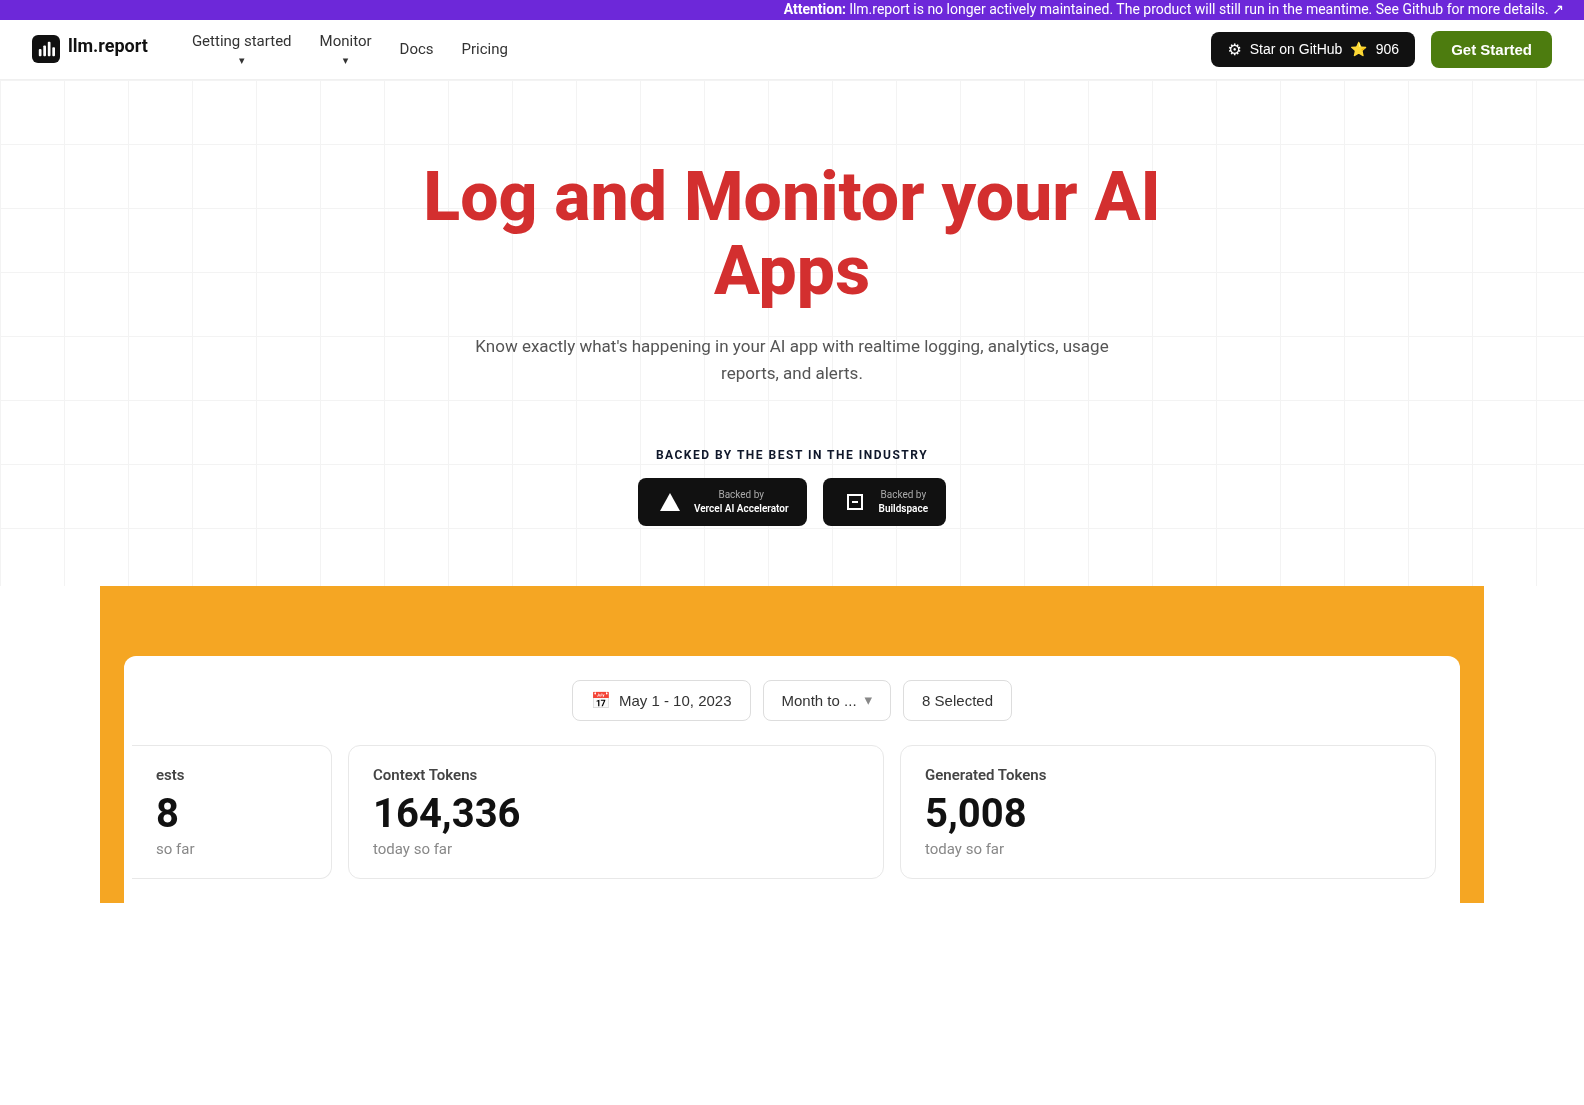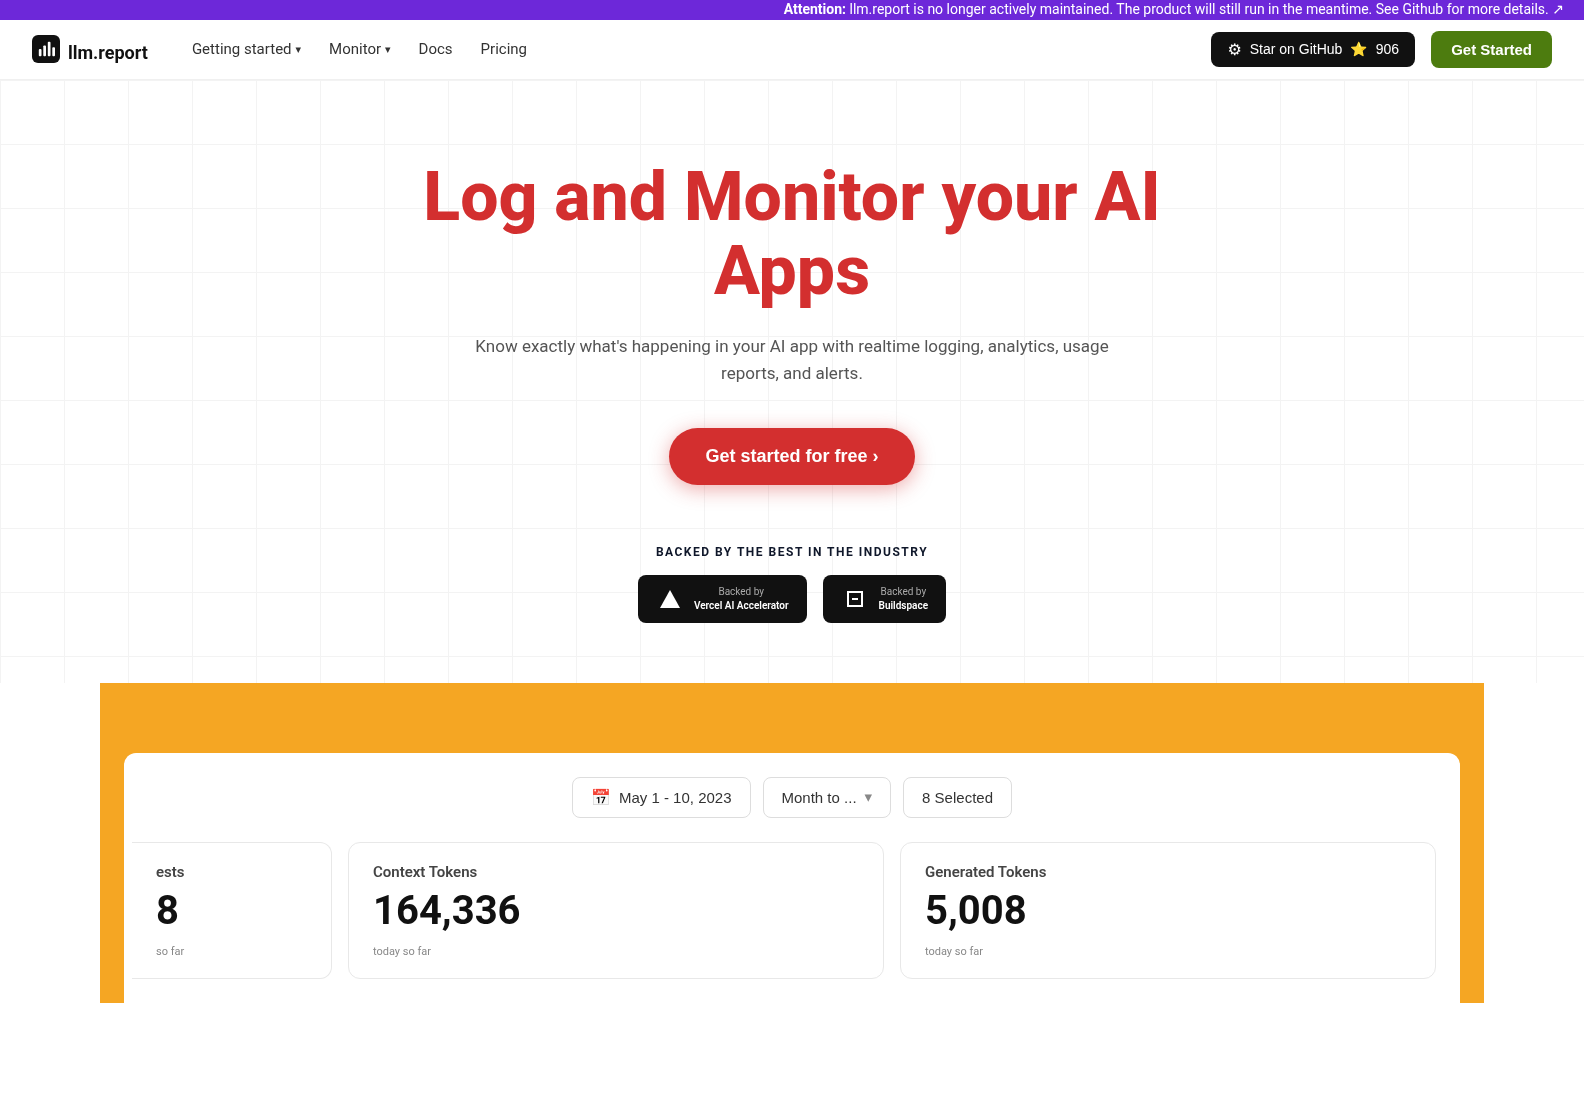--- a/index.html
+++ b/index.html
@@ -21,21 +21,21 @@
       align-items: center;
       padding: 0 32px;
       height: 60px;
       border-bottom: 1px solid #f0f0f0;
       background: #fff;
       position: relative;
       z-index: 10;
     }
     .logo {
       display: flex;
-      align-items: flex-end;
+      align-items: flex-start;
       gap: 8px;
       font-size: 18px;
       font-weight: 700;
       color: #111;
       text-decoration: none;
       margin-right: 32px;
     }
     .logo-icon {
       width: 28px;
       height: 28px;
@@ -55,20 +55,21 @@
     .nav-link {
       padding: 8px 12px;
       font-size: 15px;
       color: #333;
       text-decoration: none;
       border-radius: 6px;
       cursor: pointer;
       display: flex;
       align-items: center;
       gap: 4px;
+      flex-direction: column;
     }
     .nav-chevron { font-size: 11px; }
     .github-btn {
       display: flex;
       align-items: center;
       gap: 8px;
       background: #111;
       color: #fff;
       padding: 8px 16px;
       border-radius: 8px;
@@ -241,23 +242,23 @@
       color: #444;
       margin-bottom: 8px;
     }
     .stat-value {
       font-size: 40px;
       font-weight: 700;
       color: #111;
       line-height: 1.1;
     }
     .stat-sub {
-      font-size: 11px;
+      font-size: 15px;
       color: #888;
-      margin-top: 12px;
+      margin-top: 4px;
     }
 
     
     .orange-banner {
       height: 70px;
       background: #f5a623;
       margin: 0 100px;
     }
   </style>
 </head>
@@ -304,23 +305,20 @@
     <span>906</span>
   </button>
   <button class="get-started-btn">
     <span>Get Started</span>
   </button>
 </nav>
 
 <section class="hero">
   <h1 class="hero-title">Log and Monitor your AI Apps</h1>
   <p class="hero-subtitle">Know exactly what's happening in your AI app with realtime logging, analytics, usage reports, and alerts.</p>
-  <button class="cta-btn">
-    <span>Get started for free ›</span>
-  </button>
 
   
   <div class="backed-section">
     <div class="backed-label">BACKED BY THE BEST IN THE INDUSTRY</div>
     <div class="backed-logos">
       <div class="backed-logo">
         <div class="backed-logo-icon">
           <svg width="22" height="22" viewBox="0 0 22 22" fill="white">
             <polygon points="11,2 21,20 1,20"></polygon>
           </svg>

